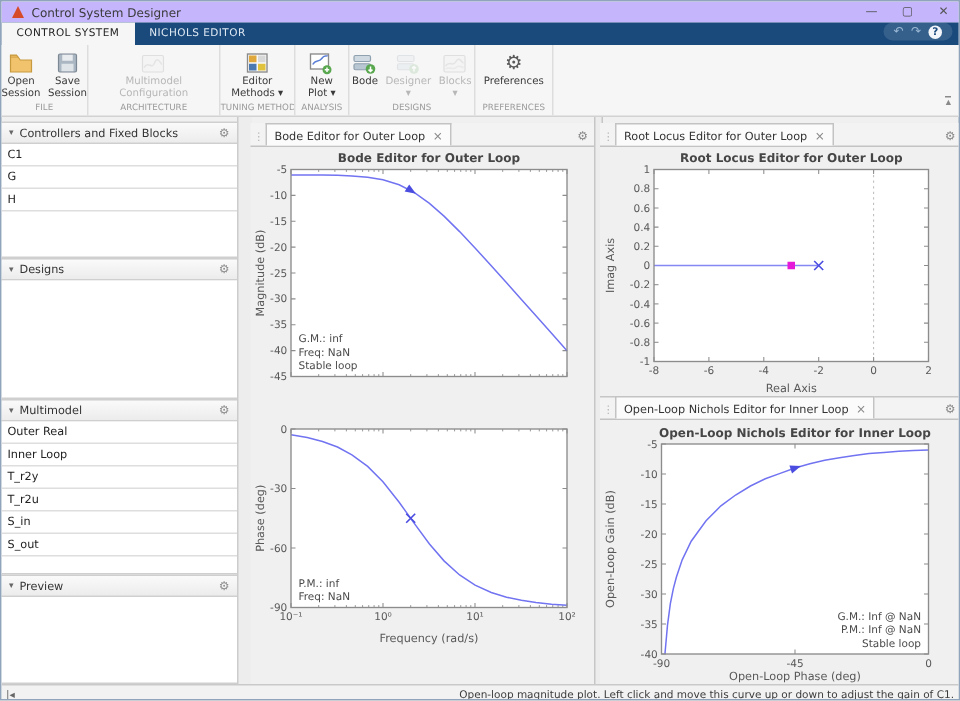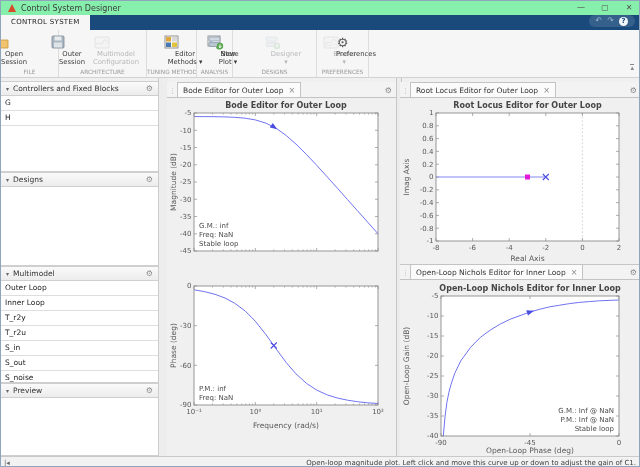--- a/index.html
+++ b/index.html
@@ -1,37 +1,37 @@
 <!DOCTYPE html>
 <html><head>
 <meta charset="utf-8">
 <style>
   html,body{margin:0;padding:0;background:#cfcfcf;}
   .stage{position:relative;width:640px;height:467px;background:#f0f0f0;border:1px solid #90a5bb;
     font-family:"DejaVu Sans","Liberation Sans",sans-serif;overflow:hidden;box-sizing:border-box;}
   
-  .titlebar{position:absolute;left:0;top:0;width:640px;height:14px;background:#86efac;display:flex;align-items:center;}
+  .titlebar{position:absolute;left:0;top:0;width:640px;height:14px;background:#c4b5fd;display:flex;align-items:center;}
   .mlogo{width:0;height:0;border-left:4px solid transparent;border-right:4px solid transparent;border-bottom:8px solid #d64b2a;margin:0 5px 0 7px;}
   .wtitle{font-size:8px;color:#3c3c3c;}
   .winbtns{margin-left:auto;display:flex;}
   .winbtn{width:24px;text-align:center;font-size:8px;color:#555;line-height:14px;}
   
   .rtabs{position:absolute;left:0;top:14px;width:640px;height:15px;background:#1a4a7c;display:flex;align-items:stretch;}
   .rtab{padding:0 10px;font-size:7px;letter-spacing:.3px;line-height:15px;color:#dfe9f3;}
   .rtab.active{background:#f6f6f6;color:#222;}
   .quick{margin-left:auto;display:flex;align-items:center;gap:5px;margin-right:6px;background:rgba(255,255,255,.12);border-radius:6px;padding:0 7px;height:12px;}
   .qico{font-size:8px;color:#9db9d6;line-height:12px;}
   .qhelp{width:9px;height:9px;border-radius:50%;background:#f2f6fa;color:#1a4a7c;font-size:7px;font-weight:bold;text-align:center;line-height:9px;}
   
   .toolbar{position:absolute;left:0;top:29px;width:640px;height:48px;background:#f6f6f6;border-bottom:1px solid #d2d2d2;display:flex;box-sizing:border-box;}
   .tgroup{display:flex;flex-direction:column;border-right:1px solid #dddddd;padding-top:2px;box-sizing:border-box;}
   .gbtns{flex:1;display:flex;justify-content:center;align-items:flex-start;gap:1px;}
   .rbtn{display:flex;flex-direction:column;align-items:center;padding:1px 2px 0 2px;}
   .ricon{height:18px;display:flex;align-items:center;justify-content:center;}
-  .rlbl{font-size:6.8px;line-height:7.6px;color:#3a3a3a;text-align:center;white-space:nowrap;margin-left:27px;}
+  .rlbl{font-size:6.8px;line-height:7.6px;color:#3a3a3a;text-align:center;white-space:nowrap;}
   .rbtn.disabled .rlbl{color:#b7b7b7;}
   .rbtn.disabled .ricon{opacity:.45;}
   .glabel{font-size:5.8px;color:#9a9a9a;text-align:center;height:9px;line-height:9px;white-space:nowrap;overflow:hidden;}
   .collapse-ribbon{position:absolute;right:5px;top:63px;font-size:7px;color:#8a8a8a;border-top:1px solid #8a8a8a;line-height:6px;}
   
   .side-hdr{position:absolute;left:0;width:157px;height:15px;background:linear-gradient(#fafafa,#ececec);
     border-top:1px solid #cfcfcf;border-bottom:1px solid #cfcfcf;display:flex;align-items:center;font-size:7.5px;color:#333;box-sizing:border-box;}
   .tri{font-size:6px;color:#666;margin:0 4px 0 5px;}
   .side-gear{margin-left:auto;margin-right:5px;font-size:8px;color:#8f8f8f;}
   .side-list{position:absolute;left:0;width:157px;background:#fff;border-bottom:1px solid #cfcfcf;box-sizing:border-box;}
@@ -64,20 +64,21 @@
     <span class="wtitle">Control System Designer</span>
     <span class="winbtns">
       <span class="winbtn">—</span>
       <span class="winbtn">▢</span>
       <span class="winbtn">✕</span>
     </span>
   </div>
 
   <div class="rtabs">
     <span class="rtab active">CONTROL SYSTEM</span>
+    <span class="rtab">NICHOLS EDITOR</span>
     <span class="quick">
       <span class="qico">↶</span>
       <span class="qico">↷</span>
       <span class="qhelp">?</span>
     </span>
   </div>
 
   <div class="toolbar">
 
     <div class="tgroup" style="width:58px">
@@ -92,21 +93,21 @@
           <span class="rlbl"><span>Open</span><br><span>Session</span></span>
         </div>
         <div class="rbtn">
           <span class="ricon">
             <svg width="14" height="14" viewBox="0 0 14 14">
                 <rect x="1" y="1" width="12" height="12" rx="1" fill="#aab6c2" stroke="#7c8894" stroke-width="0.8"></rect>
                 <rect x="3.5" y="1.5" width="7" height="4" fill="#e8ecef"></rect>
                 <rect x="3" y="7.5" width="8" height="5" fill="#dfe4e8"></rect>
               </svg>
           </span>
-          <span class="rlbl"><span>Outer</span><br><span>Session</span></span>
+          <span class="rlbl"><span>Save</span><br><span>Session</span></span>
         </div>
       </div>
       <div class="glabel">FILE</div>
     </div>
 
     <div class="tgroup" style="width:88px">
       <div class="gbtns">
         <div class="rbtn disabled">
           <span class="ricon">
             <svg width="16" height="13" viewBox="0 0 16 13">
@@ -159,21 +160,21 @@
       <div class="gbtns">
         <div class="rbtn">
           <span class="ricon">
             <svg width="16" height="15" viewBox="0 0 16 15">
                 <rect x="1" y="2" width="11" height="4" rx="1" fill="#cfd9e2" stroke="#8fa0ae" stroke-width="0.8"></rect>
                 <rect x="1" y="7.5" width="11" height="4" rx="1" fill="#b9c7d3" stroke="#8fa0ae" stroke-width="0.8"></rect>
                 <circle cx="12" cy="11" r="3.2" fill="#59a84f"></circle>
                 <path d="M12 9.4v3.2M10.7 11.4l1.3 1.3 1.3-1.3" stroke="#fff" stroke-width="1" fill="none"></path>
               </svg>
           </span>
-          <span class="rlbl"><span>Store</span><br><span></span></span>
+          <span class="rlbl"><span>Bode</span><br><span></span></span>
         </div>
         <div class="rbtn disabled">
           <span class="ricon">
             <svg width="16" height="15" viewBox="0 0 16 15">
                 <rect x="1" y="2" width="11" height="4" rx="1" fill="#e9edf0" stroke="#c7cdd2" stroke-width="0.8"></rect>
                 <rect x="1" y="7.5" width="11" height="4" rx="1" fill="#e2e7eb" stroke="#c7cdd2" stroke-width="0.8"></rect>
                 <circle cx="12" cy="11" r="3.2" fill="#bcd8bc"></circle>
                 <path d="M12 12.6V9.4M10.7 10.6l1.3-1.3 1.3 1.3" stroke="#fff" stroke-width="1" fill="none"></path>
               </svg>
           </span>
@@ -206,44 +207,44 @@
 
   </div>
   <span class="collapse-ribbon">▴</span>
 
   <div class="side-hdr" style="top:80px">
     <span class="tri">▾</span>
     <span>Controllers and Fixed Blocks</span>
     <span class="side-gear">⚙</span>
   </div>
   <div class="side-list" style="top:95px;height:76px">
+    <div class="side-item">C1</div>
     <div class="side-item">G</div>
     <div class="side-item">H</div>
   </div>
 
   <div class="side-hdr" style="top:171px">
     <span class="tri">▾</span>
     <span>Designs</span>
     <span class="side-gear">⚙</span>
   </div>
   <div class="side-list" style="top:186px;height:79px"></div>
 
   <div class="side-hdr" style="top:265px">
     <span class="tri">▾</span>
     <span>Multimodel</span>
     <span class="side-gear">⚙</span>
   </div>
   <div class="side-list" style="top:280px;height:102px">
-    <div class="side-item">Outer Loop</div>
+    <div class="side-item">Outer Real</div>
     <div class="side-item">Inner Loop</div>
     <div class="side-item">T_r2y</div>
     <div class="side-item">T_r2u</div>
     <div class="side-item">S_in</div>
     <div class="side-item">S_out</div>
-    <div class="side-item">S_noise</div>
   </div>
 
   <div class="side-hdr" style="top:382px">
     <span class="tri">▾</span>
     <span>Preview</span>
     <span class="side-gear">⚙</span>
   </div>
   <div class="side-list" style="top:397px;height:58px"></div>
 
   <div class="splitterv" style="left:157px;width:9px;border-left:1px solid #cccccc;"></div>

